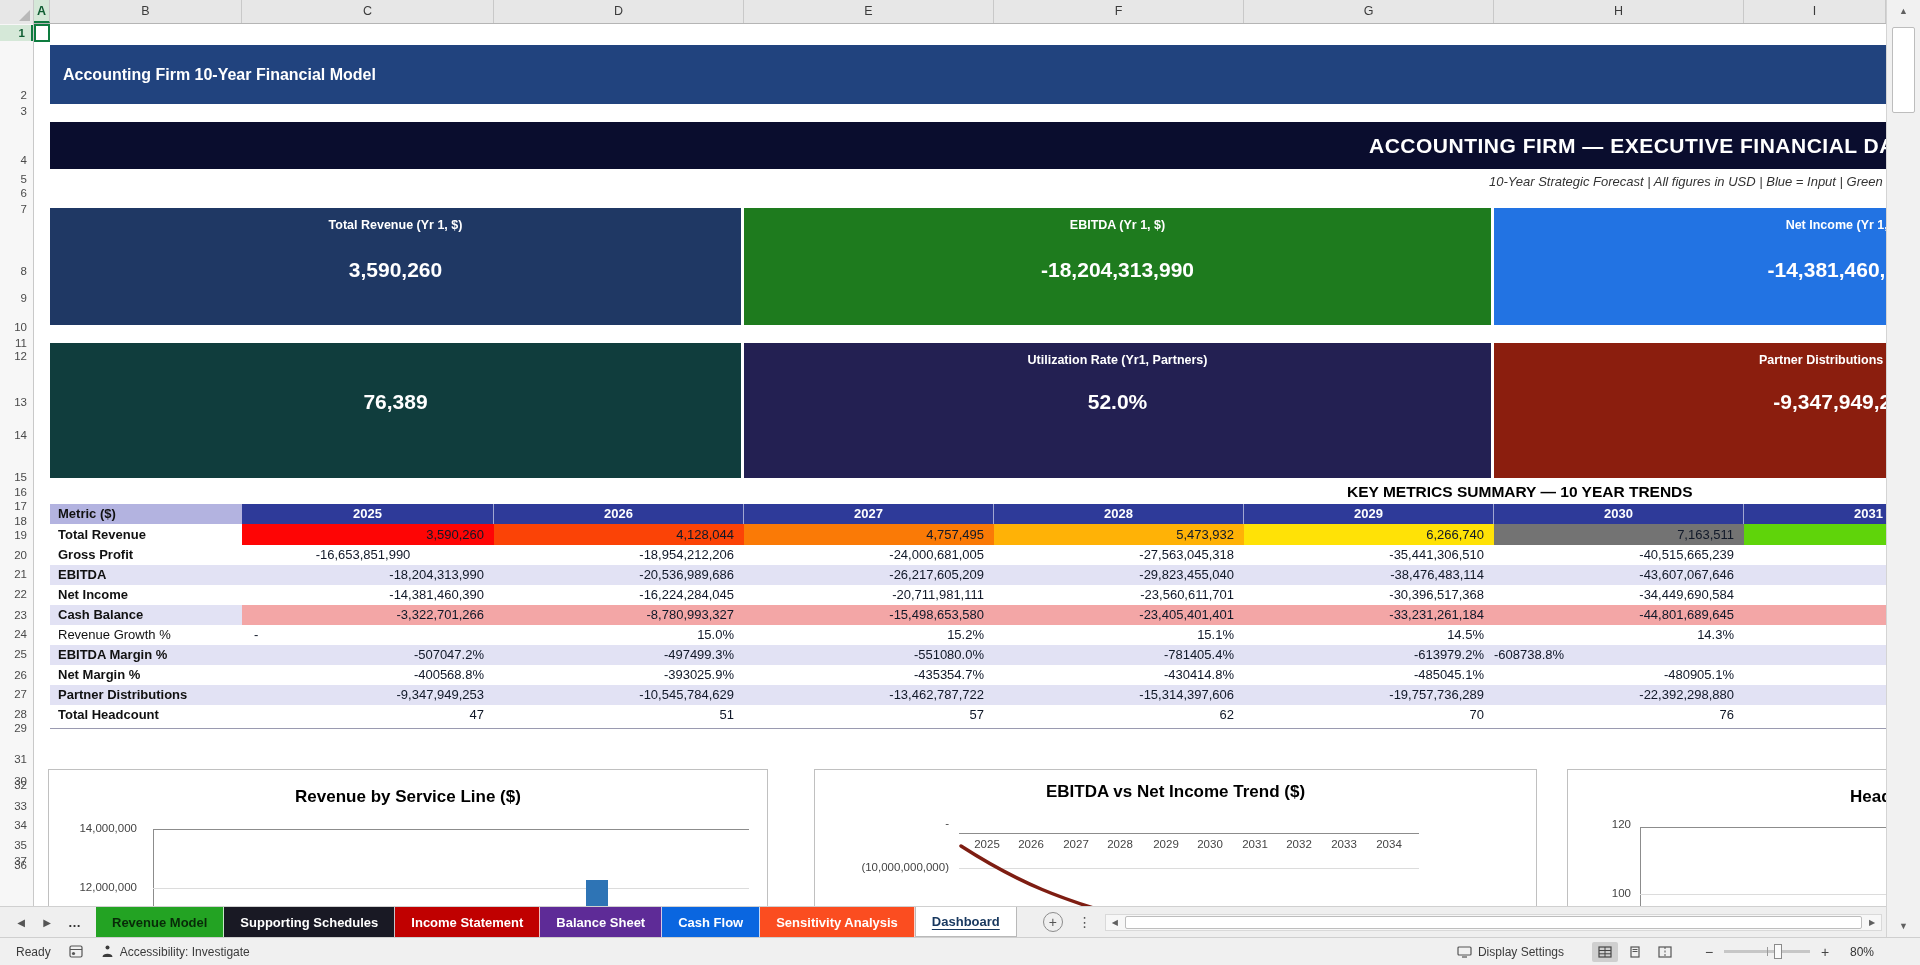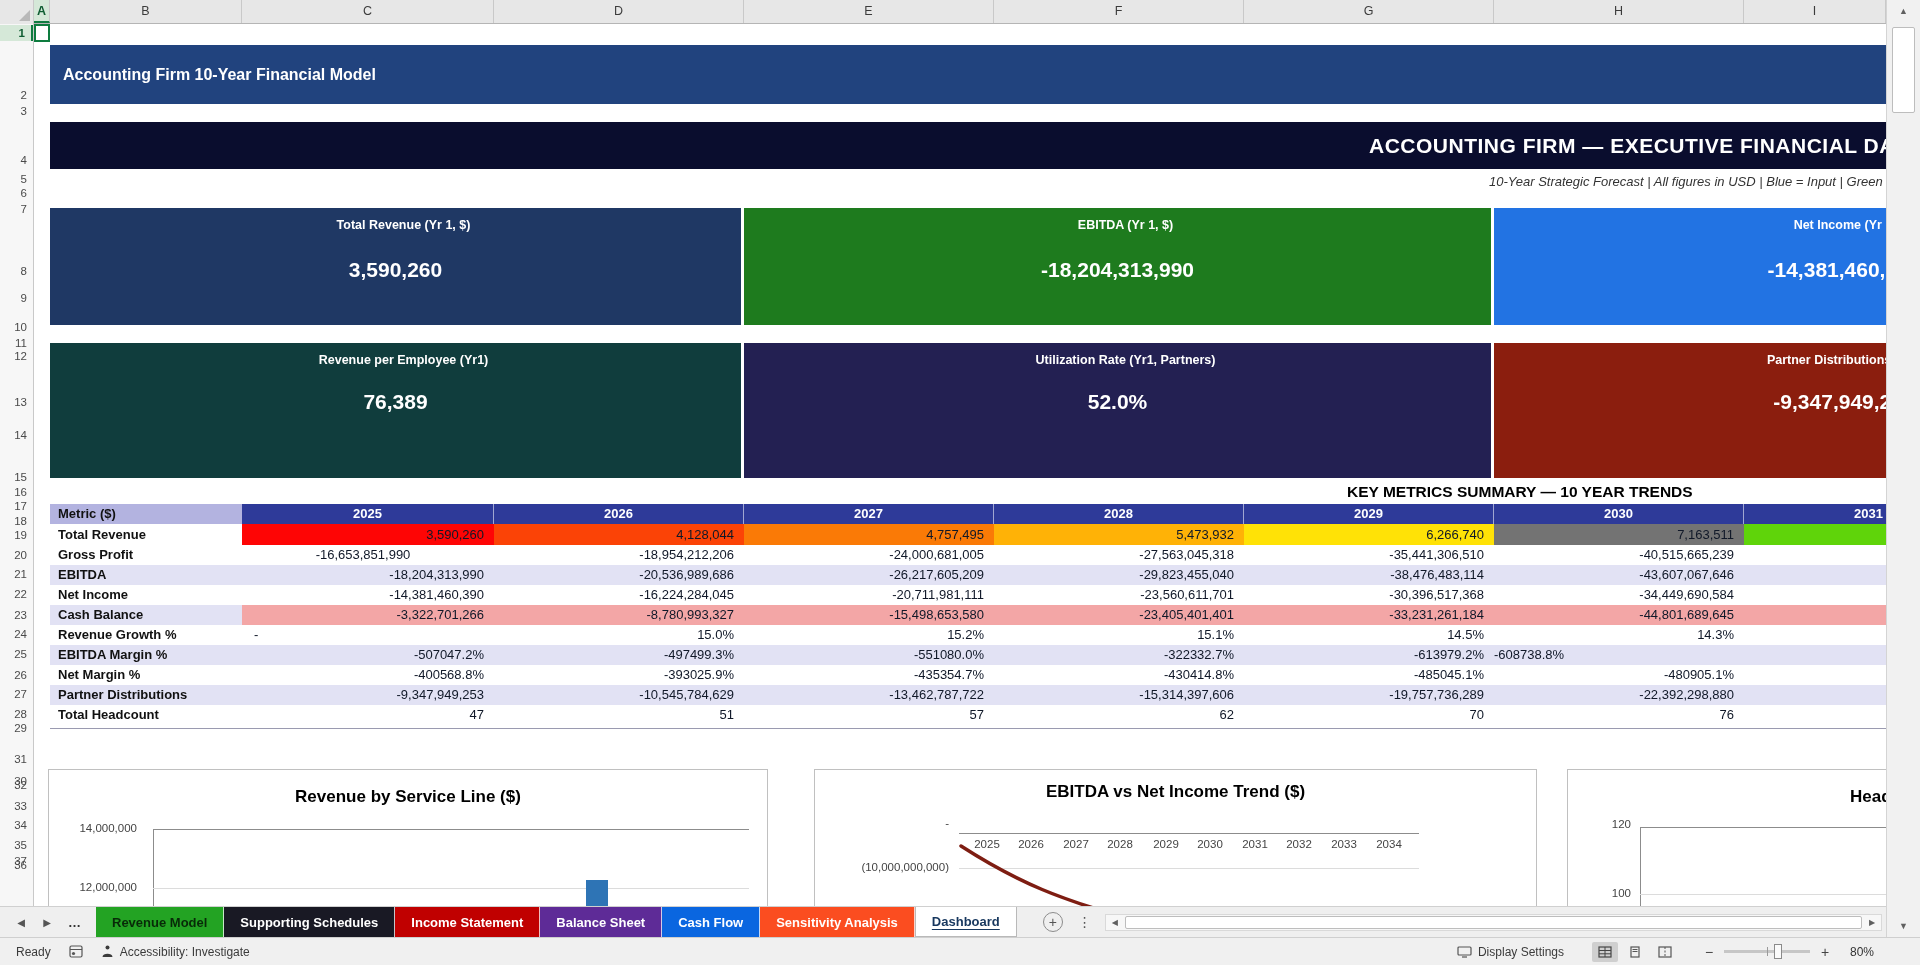--- a/index.html
+++ b/index.html
@@ -17,21 +17,21 @@
   .rowcell.sel{background:#D5E8D8;border-right:2px solid #107C41;color:#0E5C31;font-weight:bold;}
   
   .sheet-clip{position:absolute;left:34px;top:24px;width:1852px;height:882px;overflow:hidden;background:#fff;z-index:1;}
   .sheet-abs{position:absolute;left:-34px;top:-24px;width:1990px;height:1100px;}
   .sel-box{position:absolute;left:34px;top:24px;width:16px;height:18px;border:2px solid #0E7C3F;background:transparent;}
   .banner{position:absolute;left:50px;top:45px;width:1836px;height:59px;color:#fff;font-size:16px;font-weight:bold;line-height:59px;padding-left:13px;}
   .navband{position:absolute;left:50px;top:122px;width:1836px;height:47px;}
   .navband .t{position:absolute;left:1319px;top:0;height:47px;line-height:47px;color:#fff;font-size:21px;font-weight:bold;letter-spacing:.5px;white-space:nowrap;}
   .subt{position:absolute;left:1489px;top:172px;height:20px;line-height:20px;font-style:italic;font-size:13px;color:#333;white-space:nowrap;}
   .kpi{position:absolute;overflow:hidden;}
-  .kpi-label{position:absolute;left:0;top:10px;width:100%;text-align:center;color:#fff;font-size:12.5px;font-weight:bold;white-space:nowrap;margin-left:8px;}
+  .kpi-label{position:absolute;left:0;top:10px;width:100%;text-align:center;color:#fff;font-size:12.5px;font-weight:bold;white-space:nowrap;}
   .kpi-value{position:absolute;left:0;width:100%;text-align:center;color:#fff;font-size:21px;font-weight:bold;white-space:nowrap;}
   .kpi.r1 .kpi-value{top:50px;}
   .kpi.r2 .kpi-value{top:47px;}
   .summary-title{position:absolute;left:1347px;top:481px;height:21px;line-height:21px;font-size:15.5px;font-weight:bold;white-space:nowrap;color:#000;}
   
   #metrics-table{position:absolute;left:50px;top:504px;width:1836px;height:225px;overflow:hidden;font-size:13px;}
   .trow{position:relative;display:flex;flex-wrap:nowrap;width:1944px;}
   .tcell{flex:none;height:100%;line-height:inherit;overflow:hidden;white-space:nowrap;}
   .tbl-bottom{position:absolute;left:0;top:224px;width:1836px;height:1px;background:#9A9AB0;}
   
@@ -149,21 +149,20 @@
       <div class="kpi r1" style="left: 744px; top: 208px; width: 747px; height: 117px; background: rgb(30, 123, 30);">
         <div class="kpi-label">EBITDA (Yr 1, $)</div>
         <div class="kpi-value">-18,204,313,990</div>
       </div>
       <div class="kpi r1" style="left: 1494px; top: 208px; width: 700px; height: 117px; background: rgb(34, 115, 227);">
         <div class="kpi-label">Net Income (Yr 1, $)</div>
         <div class="kpi-value">-14,381,460,390</div>
       </div>
 
       <div class="kpi r2" style="left: 50px; top: 343px; width: 691px; height: 135px; background: rgb(16, 61, 61);">
-        <div class="kpi-label">Revenue per Employee (Yr1)</div>
         <div class="kpi-value">76,389</div>
       </div>
       <div class="kpi r2" style="left: 744px; top: 343px; width: 747px; height: 135px; background: rgb(35, 32, 82);">
         <div class="kpi-label">Utilization Rate (Yr1, Partners)</div>
         <div class="kpi-value">52.0%</div>
       </div>
       <div class="kpi r2" style="left: 1494px; top: 343px; width: 700px; height: 135px; background: rgb(139, 30, 14);">
         <div class="kpi-label">Partner Distributions (Yr1, $)</div>
         <div class="kpi-value">-9,347,949,253</div>
       </div>
@@ -226,35 +225,35 @@
             <div class="tcell" style="width: 192px; font-weight: bold; padding-left: 8px; background: rgb(226, 226, 244);">Cash Balance</div>
             <div class="tcell" style="width: 252px; color: rgb(16, 24, 40); text-align: right; padding-right: 10px; background: rgb(243, 166, 166);">-3,322,701,266</div>
             <div class="tcell" style="width: 250px; color: rgb(16, 24, 40); text-align: right; padding-right: 10px; background: rgb(243, 166, 166);">-8,780,993,327</div>
             <div class="tcell" style="width: 250px; color: rgb(16, 24, 40); text-align: right; padding-right: 10px; background: rgb(243, 166, 166);">-15,498,653,580</div>
             <div class="tcell" style="width: 250px; color: rgb(16, 24, 40); text-align: right; padding-right: 10px; background: rgb(243, 166, 166);">-23,405,401,401</div>
             <div class="tcell" style="width: 250px; color: rgb(16, 24, 40); text-align: right; padding-right: 10px; background: rgb(243, 166, 166);">-33,231,261,184</div>
             <div class="tcell" style="width: 250px; color: rgb(16, 24, 40); text-align: right; padding-right: 10px; background: rgb(243, 166, 166);">-44,801,689,645</div>
             <div class="tcell" style="width: 250px; color: rgb(16, 24, 40); text-align: right; padding-right: 10px; background: rgb(243, 166, 166);"></div>
           </div>
           <div class="trow" style="height: 20px; line-height: 20px;">
-            <div class="tcell" style="width: 192px; font-weight: bold; padding-left: 8px; background: rgb(255, 255, 255);">Revenue Growth %</div>
+            <div class="tcell" style="width: 192px; font-weight: normal; padding-left: 8px; background: rgb(255, 255, 255);">Revenue Growth %</div>
             <div class="tcell" style="width: 252px; color: rgb(16, 24, 40); text-align: left; padding-left: 12px;">-</div>
             <div class="tcell" style="width: 250px; color: rgb(16, 24, 40); text-align: right; padding-right: 10px;">15.0%</div>
             <div class="tcell" style="width: 250px; color: rgb(16, 24, 40); text-align: right; padding-right: 10px;">15.2%</div>
             <div class="tcell" style="width: 250px; color: rgb(16, 24, 40); text-align: right; padding-right: 10px;">15.1%</div>
             <div class="tcell" style="width: 250px; color: rgb(16, 24, 40); text-align: right; padding-right: 10px;">14.5%</div>
             <div class="tcell" style="width: 250px; color: rgb(16, 24, 40); text-align: right; padding-right: 10px;">14.3%</div>
             <div class="tcell" style="width: 250px; color: rgb(16, 24, 40); text-align: right; padding-right: 10px;"></div>
           </div>
           <div class="trow" style="height: 20px; line-height: 20px;">
             <div class="tcell" style="width: 192px; font-weight: bold; padding-left: 8px; background: rgb(226, 226, 244);">EBITDA Margin %</div>
             <div class="tcell" style="width: 252px; color: rgb(16, 24, 40); text-align: right; padding-right: 10px; background: rgb(226, 226, 244);">-507047.2%</div>
             <div class="tcell" style="width: 250px; color: rgb(16, 24, 40); text-align: right; padding-right: 10px; background: rgb(226, 226, 244);">-497499.3%</div>
             <div class="tcell" style="width: 250px; color: rgb(16, 24, 40); text-align: right; padding-right: 10px; background: rgb(226, 226, 244);">-551080.0%</div>
-            <div class="tcell" style="width: 250px; color: rgb(16, 24, 40); text-align: right; padding-right: 10px; background: rgb(226, 226, 244);">-322332.7%</div>
+            <div class="tcell" style="width: 250px; color: rgb(16, 24, 40); text-align: right; padding-right: 10px; background: rgb(226, 226, 244);">-781405.4%</div>
             <div class="tcell" style="width: 250px; color: rgb(16, 24, 40); text-align: right; padding-right: 10px; background: rgb(226, 226, 244);">-613979.2%</div>
             <div class="tcell" style="width: 250px; color: rgb(16, 24, 40); text-align: left; padding-right: 10px; background: rgb(226, 226, 244);">-608738.8%</div>
             <div class="tcell" style="width: 250px; color: rgb(16, 24, 40); text-align: right; padding-right: 10px; background: rgb(226, 226, 244);"></div>
           </div>
           <div class="trow" style="height: 20px; line-height: 20px;">
             <div class="tcell" style="width: 192px; font-weight: bold; padding-left: 8px; background: rgb(255, 255, 255);">Net Margin %</div>
             <div class="tcell" style="width: 252px; color: rgb(16, 24, 40); text-align: right; padding-right: 10px;">-400568.8%</div>
             <div class="tcell" style="width: 250px; color: rgb(16, 24, 40); text-align: right; padding-right: 10px;">-393025.9%</div>
             <div class="tcell" style="width: 250px; color: rgb(16, 24, 40); text-align: right; padding-right: 10px;">-435354.7%</div>
             <div class="tcell" style="width: 250px; color: rgb(16, 24, 40); text-align: right; padding-right: 10px;">-430414.8%</div>

